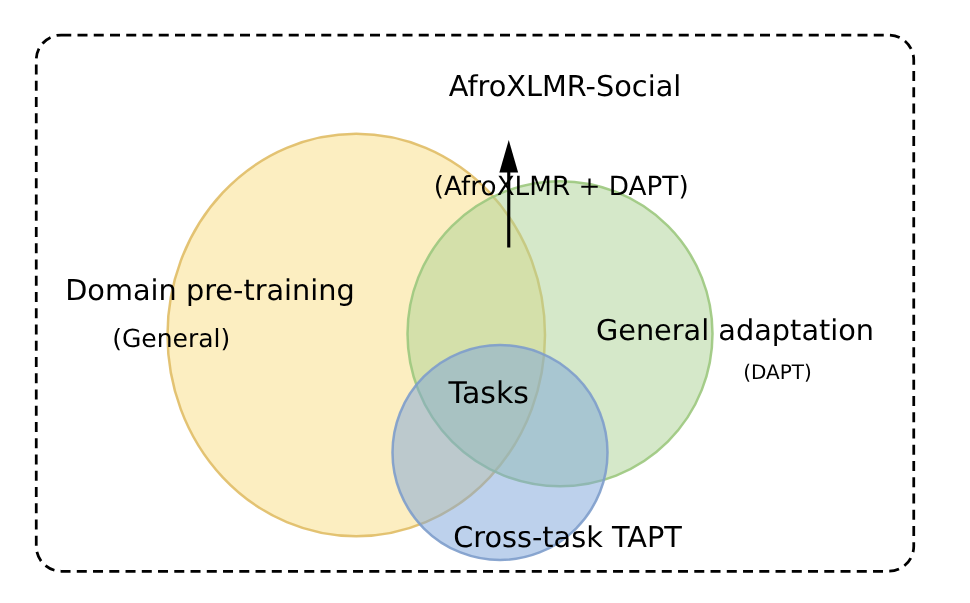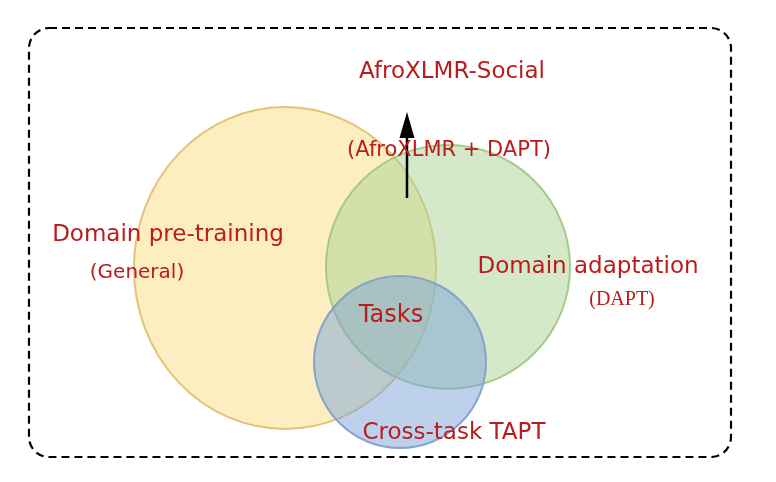--- a/index.html
+++ b/index.html
@@ -17,30 +17,30 @@
   }
   .canvas svg {
     position: absolute;
     left: 0;
     top: 0;
   }
   .lbl {
     position: absolute;
     transform: translate(-50%, -50%);
     white-space: nowrap;
-    color: #b91c1c;
+    color: #000000;
     line-height: 1.15;
     text-align: center;
   }
   .lbl-title    { left: 452px; top: 70px;  font-size: 23px; }
   .lbl-subtitle { left: 449px; top: 102px; font-size: 21px; margin-top: 47px; }
   .lbl-general  { left: 168px; top: 233px; font-size: 23px; }
   .lbl-general-sub { left: 137px; top: 271px; font-size: 20px; }
   .lbl-domain   { left: 588px; top: 265px; font-size: 23px; }
-  .lbl-domain-sub { left: 622px; top: 298px; font-size: 20px; font-family: Liberation Serif, serif; }
+  .lbl-domain-sub { left: 622px; top: 298px; font-size: 16px; }
   .lbl-tasks    { left: 391px; top: 315px; font-size: 24px; }
   .lbl-crosstask{ left: 454px; top: 431px; font-size: 23px; }
 </style>
 </head>
 <body>
 
 <div class="canvas">
 
   <svg width="776" height="482" viewBox="0 0 776 482">
 
@@ -57,20 +57,20 @@
   </svg>
 
   <div class="lbl lbl-title">AfroXLMR-Social</div>
 
   <div class="lbl lbl-subtitle">(AfroXLMR + DAPT)</div>
 
   <div class="lbl lbl-general">Domain pre-training</div>
 
   <div class="lbl lbl-general-sub">(General)</div>
 
-  <div class="lbl lbl-domain">Domain adaptation</div>
+  <div class="lbl lbl-domain">General adaptation</div>
 
   <div class="lbl lbl-domain-sub">(DAPT)</div>
 
   <div class="lbl lbl-tasks">Tasks</div>
 
   <div class="lbl lbl-crosstask">Cross-task TAPT</div>
 </div>
 
 </body></html>

